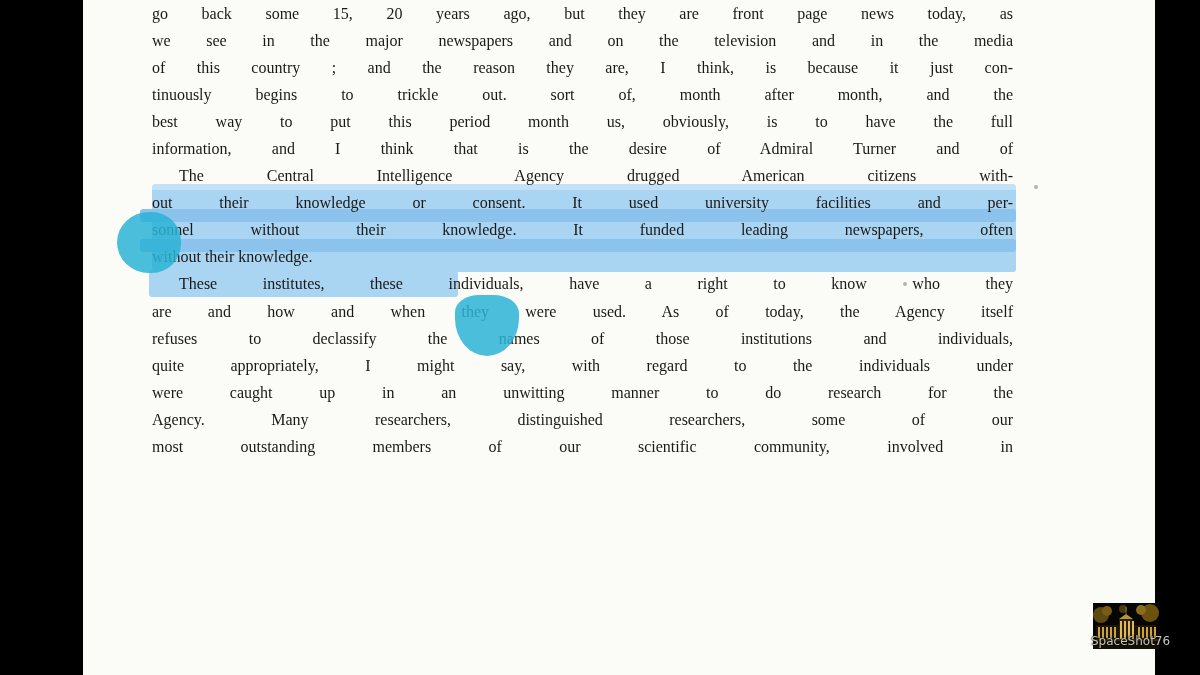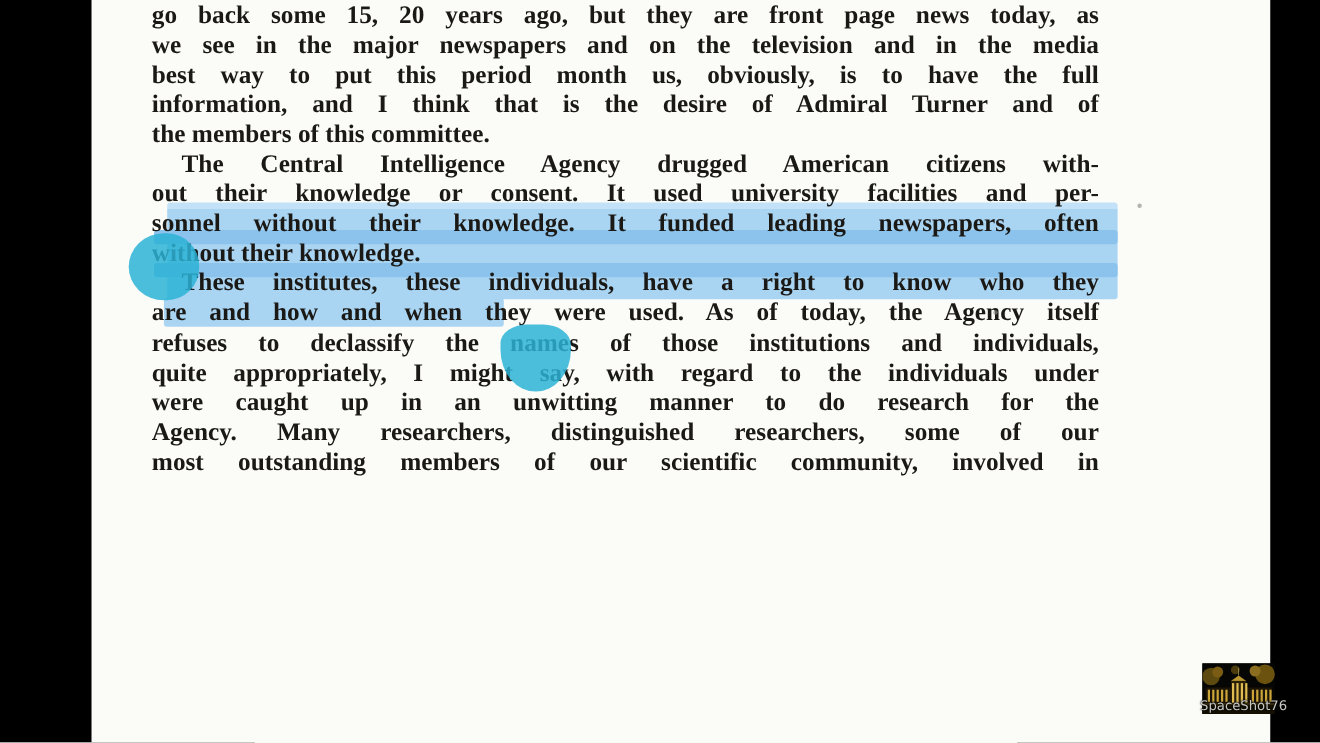--- a/index.html
+++ b/index.html
@@ -16,22 +16,22 @@
   .hl{ position:absolute; border-radius:3px; }
   #hl-main{
     left:152px; top:184px; width:864px; height:88px;
     background:linear-gradient(var(--hl-light,#c3e2f8) 0 7%, var(--hl,#a9d4f2) 7%);
   }
   #hl-band-a{ left:140px; top:209px; width:876px; height:13px; background:var(--hl-dark,#8cc3ec); }
   #hl-band-b{ left:140px; top:239px; width:876px; height:13px; background:var(--hl-dark,#8cc3ec); }
   #hl-line4{ left:149px; top:271px; width:309px; height:26px; background:var(--hl,#a9d4f2); }
   
   #text-block{
-    position:absolute; left:138px; top:0; width:861px;
-    font-size:23px; line-height:27.05px; font-weight:700;
+    position:absolute; left:152px; top:0; width:861px;
+    font-size:16px; line-height:27.05px; font-weight:400;
     color:var(--ink,#1b1916);
     filter:blur(0.25px);
   }
   .line{ text-align:justify; text-align-last:justify; white-space:normal; }
   .line.no-just{ text-align-last:left; }
   .line.indent{ text-indent:27px; }
   
   .blob{ position:absolute; background:rgba(44,179,214,0.85); }
   #blob-1{
     left:117px; top:212px; width:64px; height:61px;
@@ -71,23 +71,24 @@
   <div id="paper"></div>
 
   <div class="hl" id="hl-main"></div>
   <div class="hl" id="hl-band-a"></div>
   <div class="hl" id="hl-band-b"></div>
   <div class="hl" id="hl-line4"></div>
 
   <div id="text-block">
       <div class="line">go back some 15, 20 years ago, but they are front page news today, as</div>
       <div class="line">we see in the major newspapers and on the television and in the media</div>
+      <div class="line">of this country ; and the reason they are, I think, is because it just con-</div>
+      <div class="line">tinuously begins to trickle out. sort of, month after month, and the</div>
       <div class="line">best way to put this period month us, obviously, is to have the full</div>
       <div class="line">information, and I think that is the desire of Admiral Turner and of</div>
-      <div class="line no-just">the members of this committee.</div>
       <div class="line indent">The Central Intelligence Agency drugged American citizens with-</div>
       <div class="line">out their knowledge or consent. It used university facilities and per-</div>
       <div class="line">sonnel without their knowledge. It funded leading newspapers, often</div>
       <div class="line no-just">without their knowledge.</div>
       <div class="line indent">These institutes, these individuals, have a right to know who they</div>
       <div class="line">are and how and when they were used. As of today, the Agency itself</div>
       <div class="line">refuses to declassify the names of those institutions and individuals,</div>
       <div class="line">quite appropriately, I might say, with regard to the individuals under</div>
       <div class="line">were caught up in an unwitting manner to do research for the</div>
       <div class="line">Agency. Many researchers, distinguished researchers, some of our</div>

